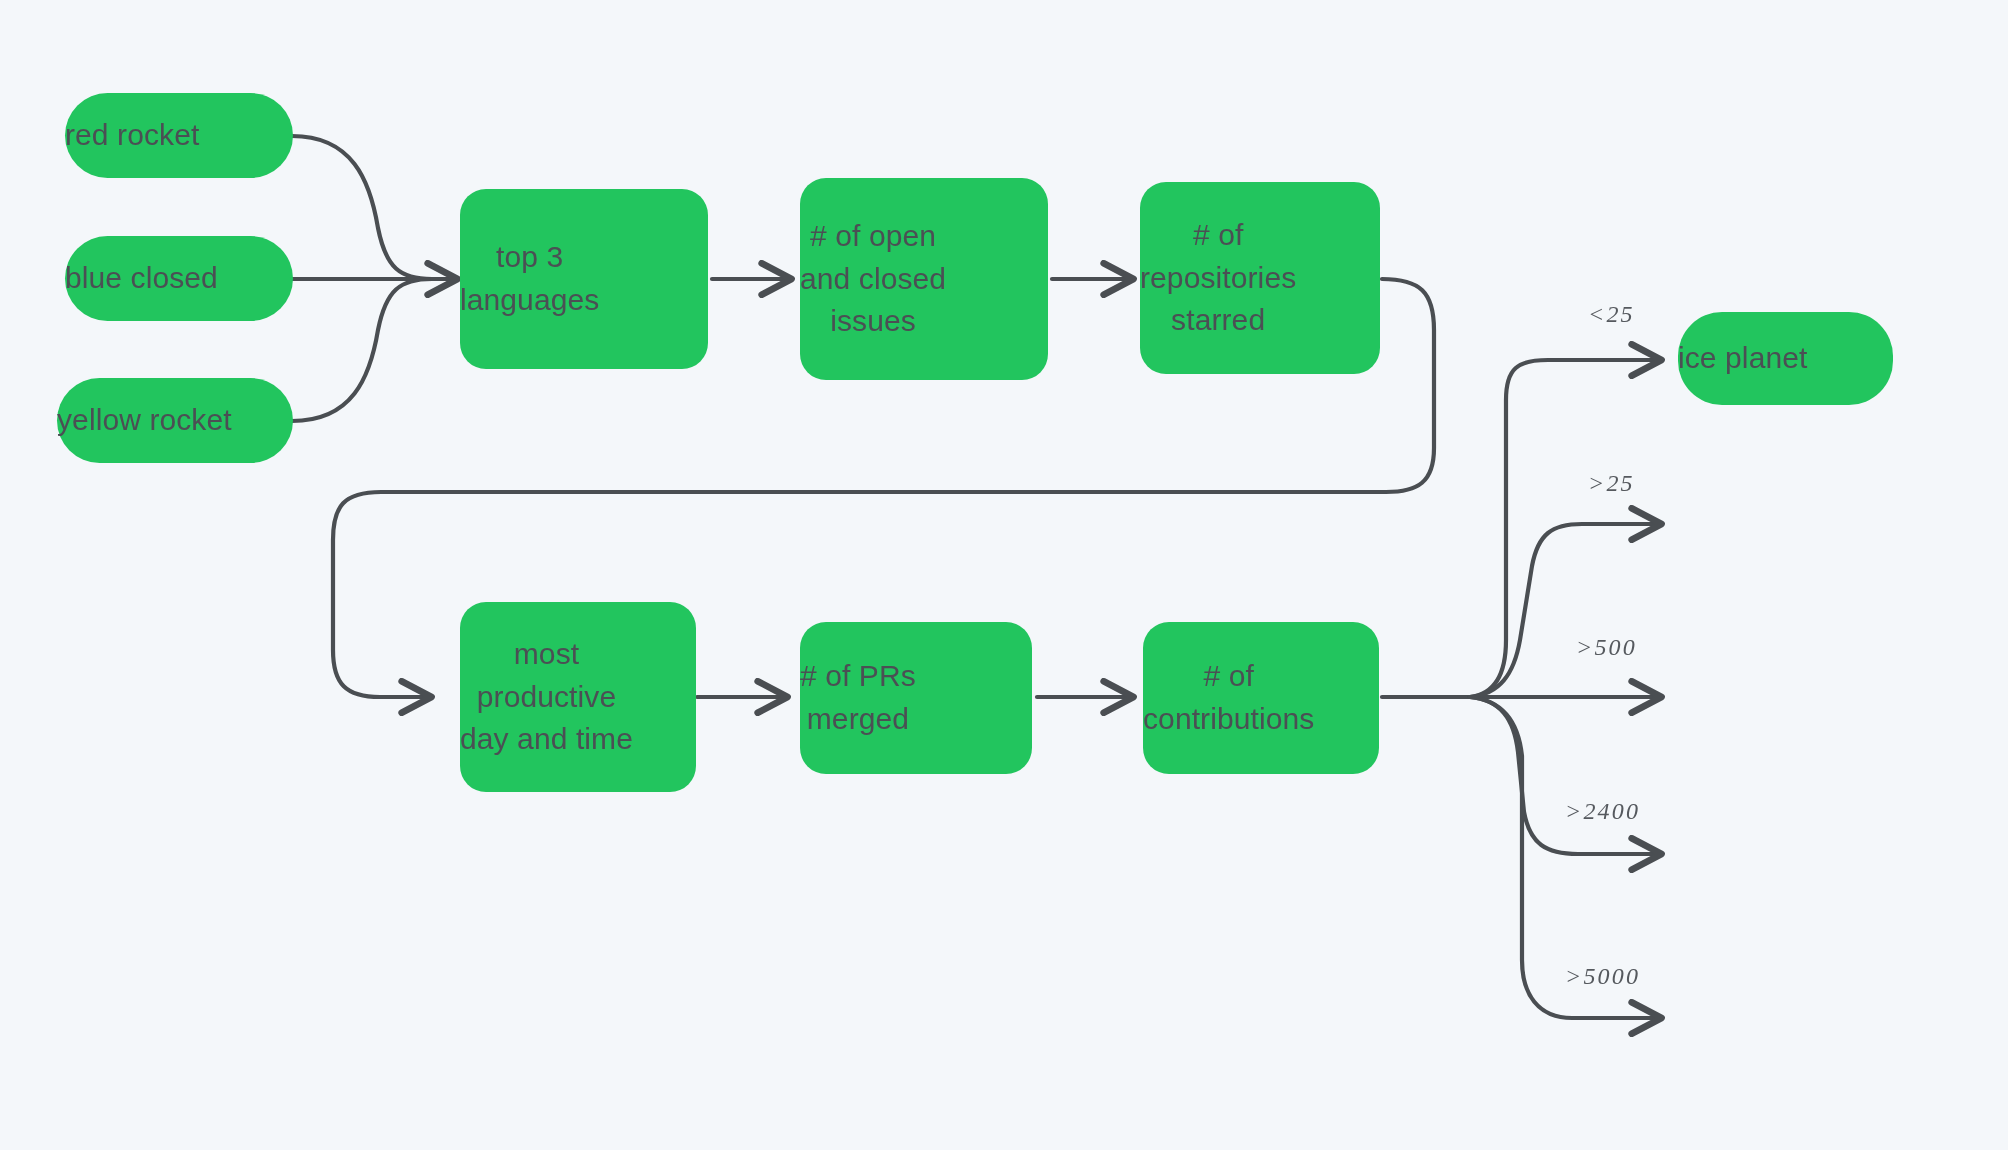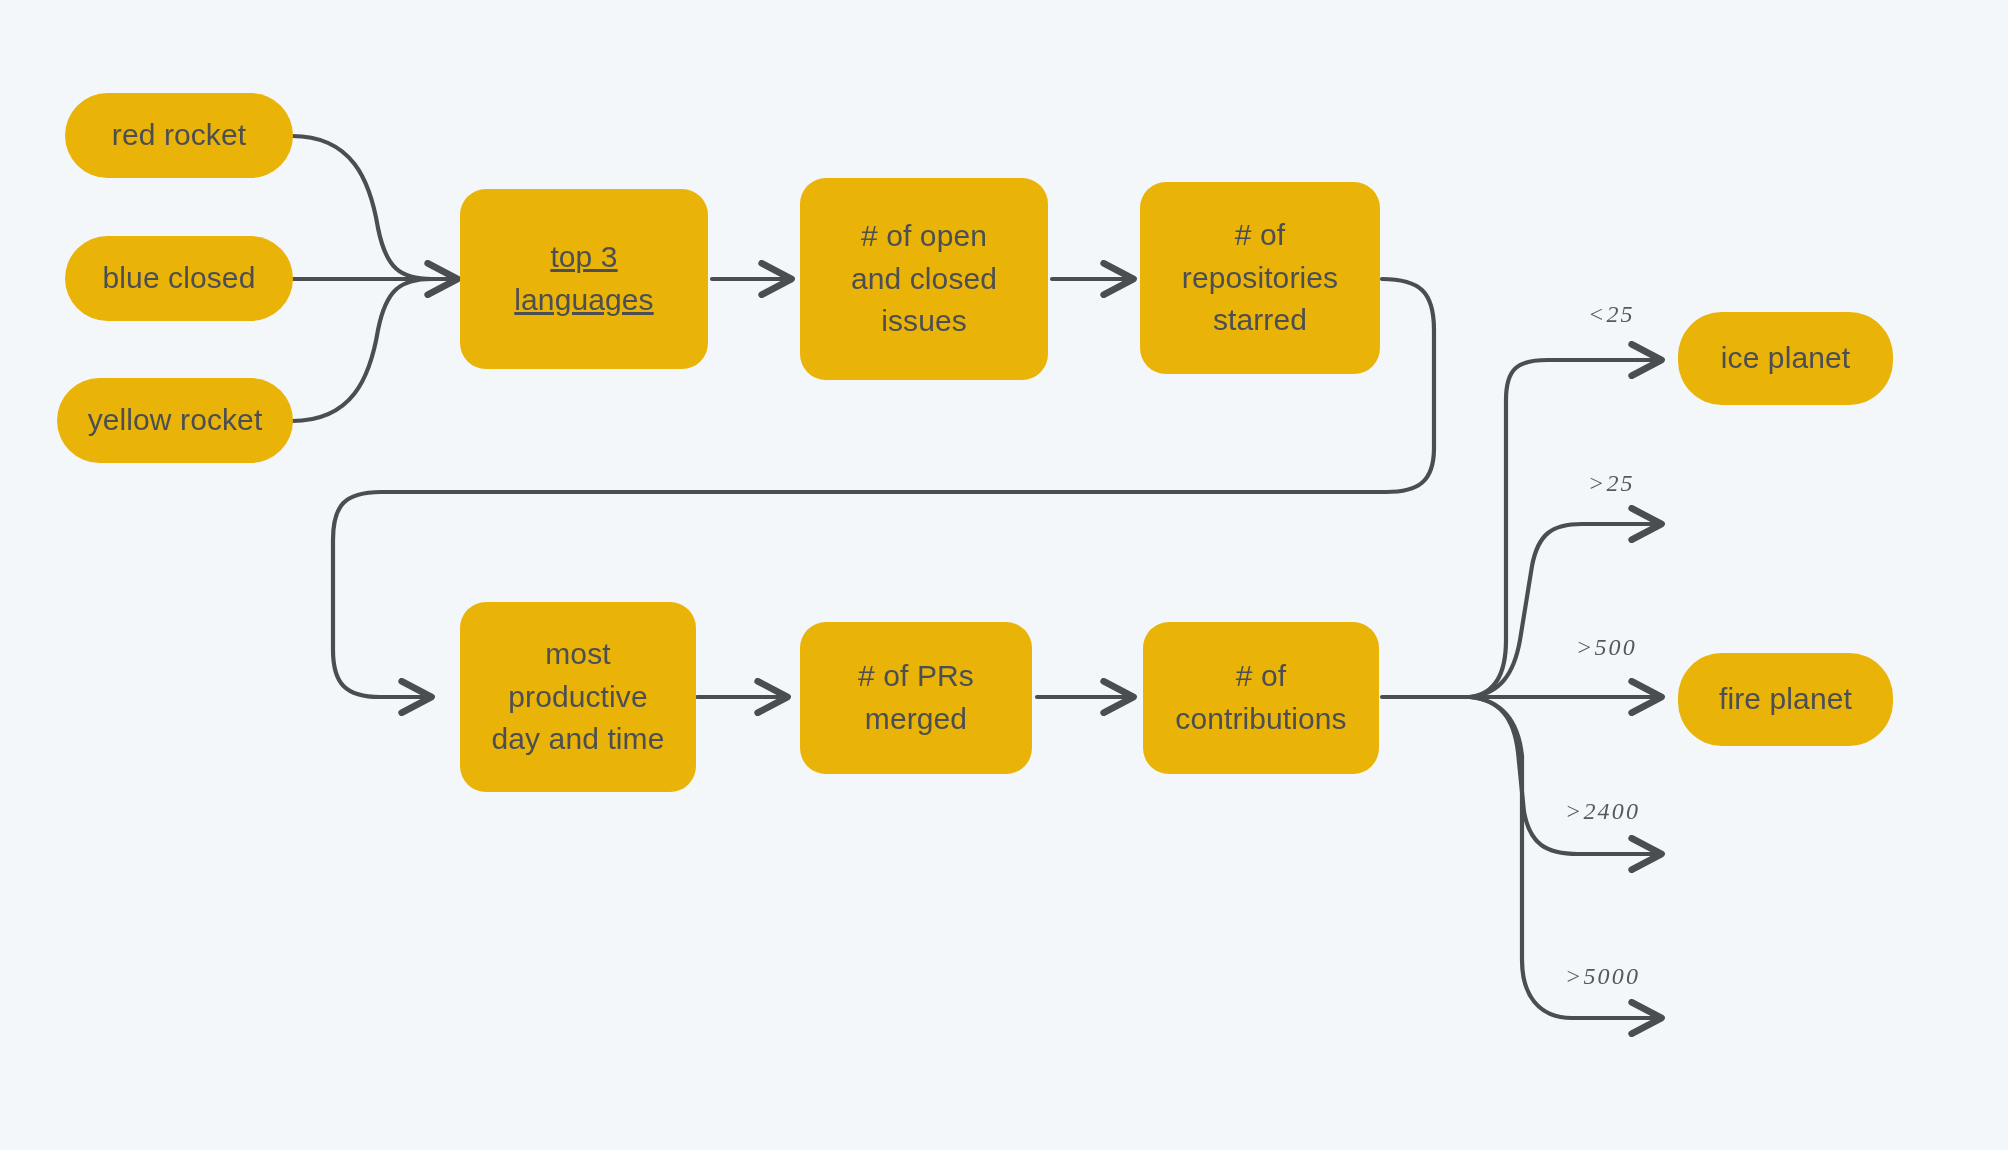--- a/index.html
+++ b/index.html
@@ -19,25 +19,25 @@
     position: absolute;
     left: 0;
     top: 0;
     width: 2008px;
     height: 1150px;
     pointer-events: none;
   }
   .node {
     position: absolute;
     box-sizing: border-box;
-    background: #eab308;
+    background: #22c55e;
     color: #4b4f54;
     display: flex;
     align-items: center;
-    justify-content: center;
+    justify-content: flex-start;
     text-align: center;
     line-height: 1.42;
     font-family: "Liberation Sans", sans-serif;
     font-weight: 400;
     letter-spacing: 0.1px;
   }
   .node .node-label {
     white-space: pre-line;
     display: block;
   }
@@ -133,21 +133,21 @@
   </div>
 
   <div class="node pill" style="left:65px; top:236px; width:228px; height:85px;">
     <span class="node-label">blue closed</span>
   </div>
 
   <div class="node pill" style="left:57px; top:378px; width:236px; height:85px;">
     <span class="node-label">yellow rocket</span>
   </div>
 
-  <div class="node card" style="left:460px; top:189px; width:248px; height:180px;text-decoration:underline;">
+  <div class="node card" style="left:460px; top:189px; width:248px; height:180px;">
     <span class="node-label">top 3
 languages</span>
   </div>
 
   <div class="node card" style="left:800px; top:178px; width:248px; height:202px;">
     <span class="node-label"># of open
 and closed
 issues</span>
   </div>
 
@@ -171,23 +171,20 @@
   <div class="node card" style="left:1143px; top:622px; width:236px; height:152px;">
     <span class="node-label"># of
 contributions</span>
   </div>
 
   <div class="node pill" style="left:1678px; top:312px; width:215px; height:93px;">
     <span class="node-label">ice planet</span>
   </div>
 
 
-  <div class="node pill" style="left:1678px; top:653px; width:215px; height:93px;">
-    <span class="node-label">fire planet</span>
-  </div>
 
 
 
   <div class="edge-label" style="left:1588px; top:301px;">&lt;25</div>
 
   <div class="edge-label" style="left:1588px; top:470px;">&gt;25</div>
 
   <div class="edge-label" style="left:1576px; top:634px;">&gt;500</div>
 
   <div class="edge-label" style="left:1565px; top:798px;font-style:italic;">&gt;2400</div>

